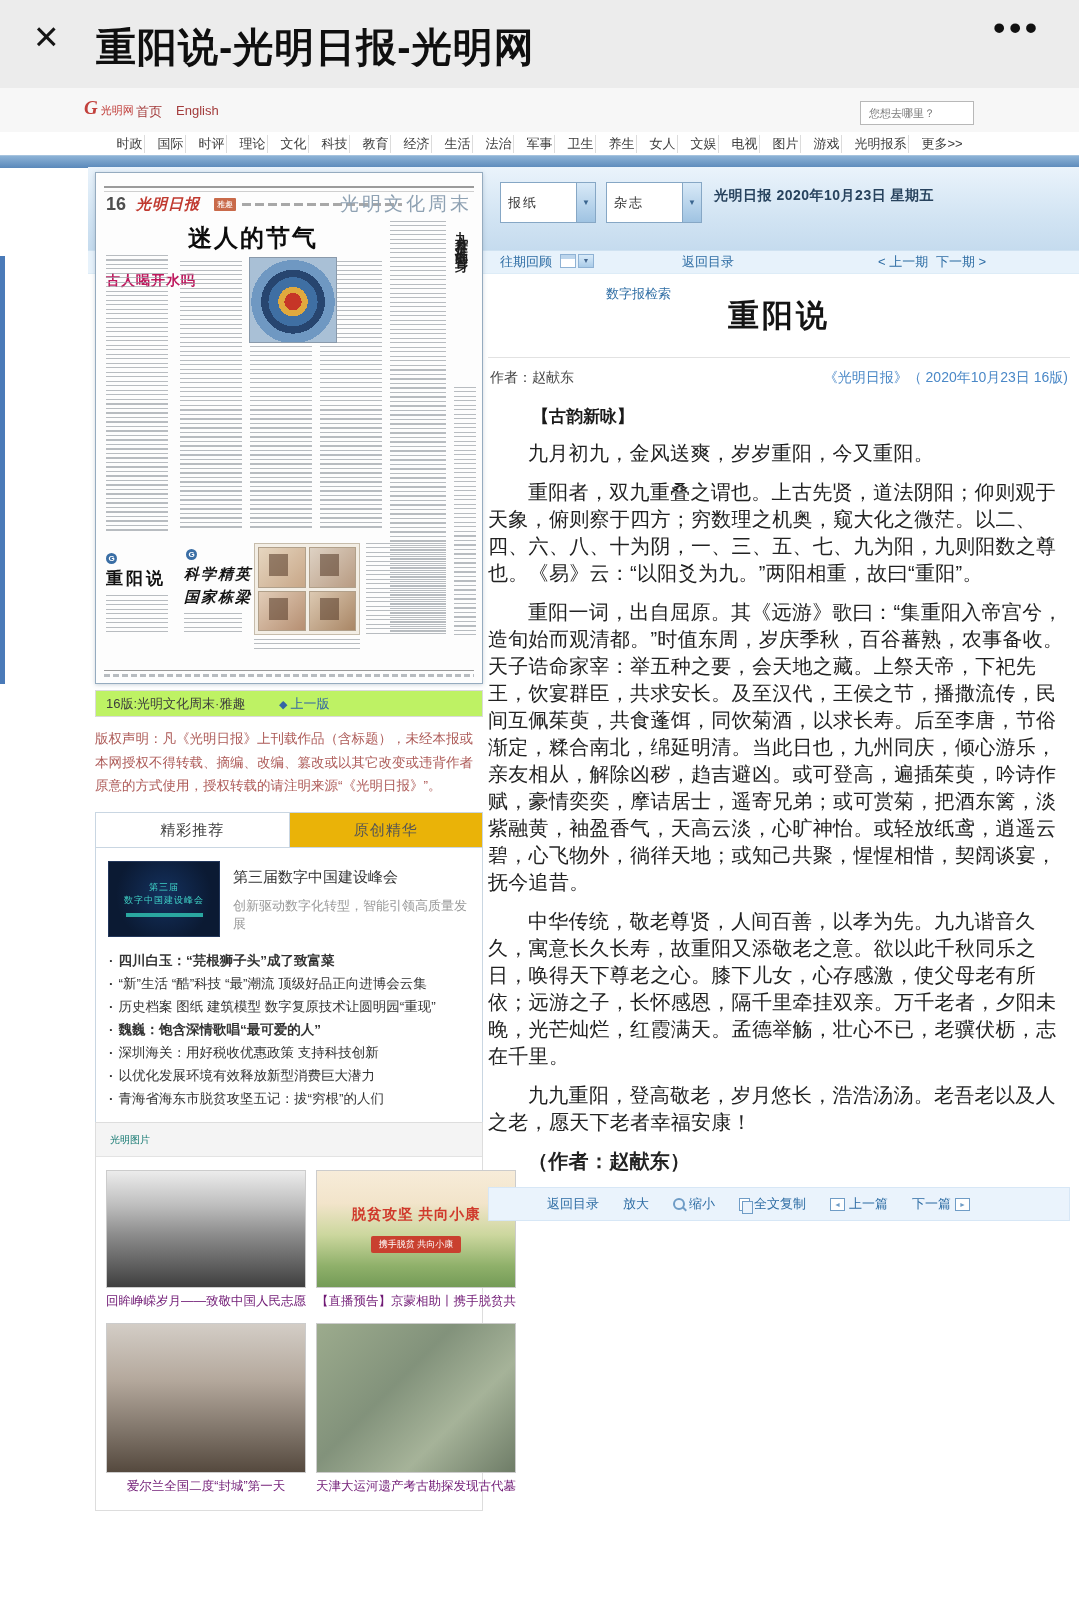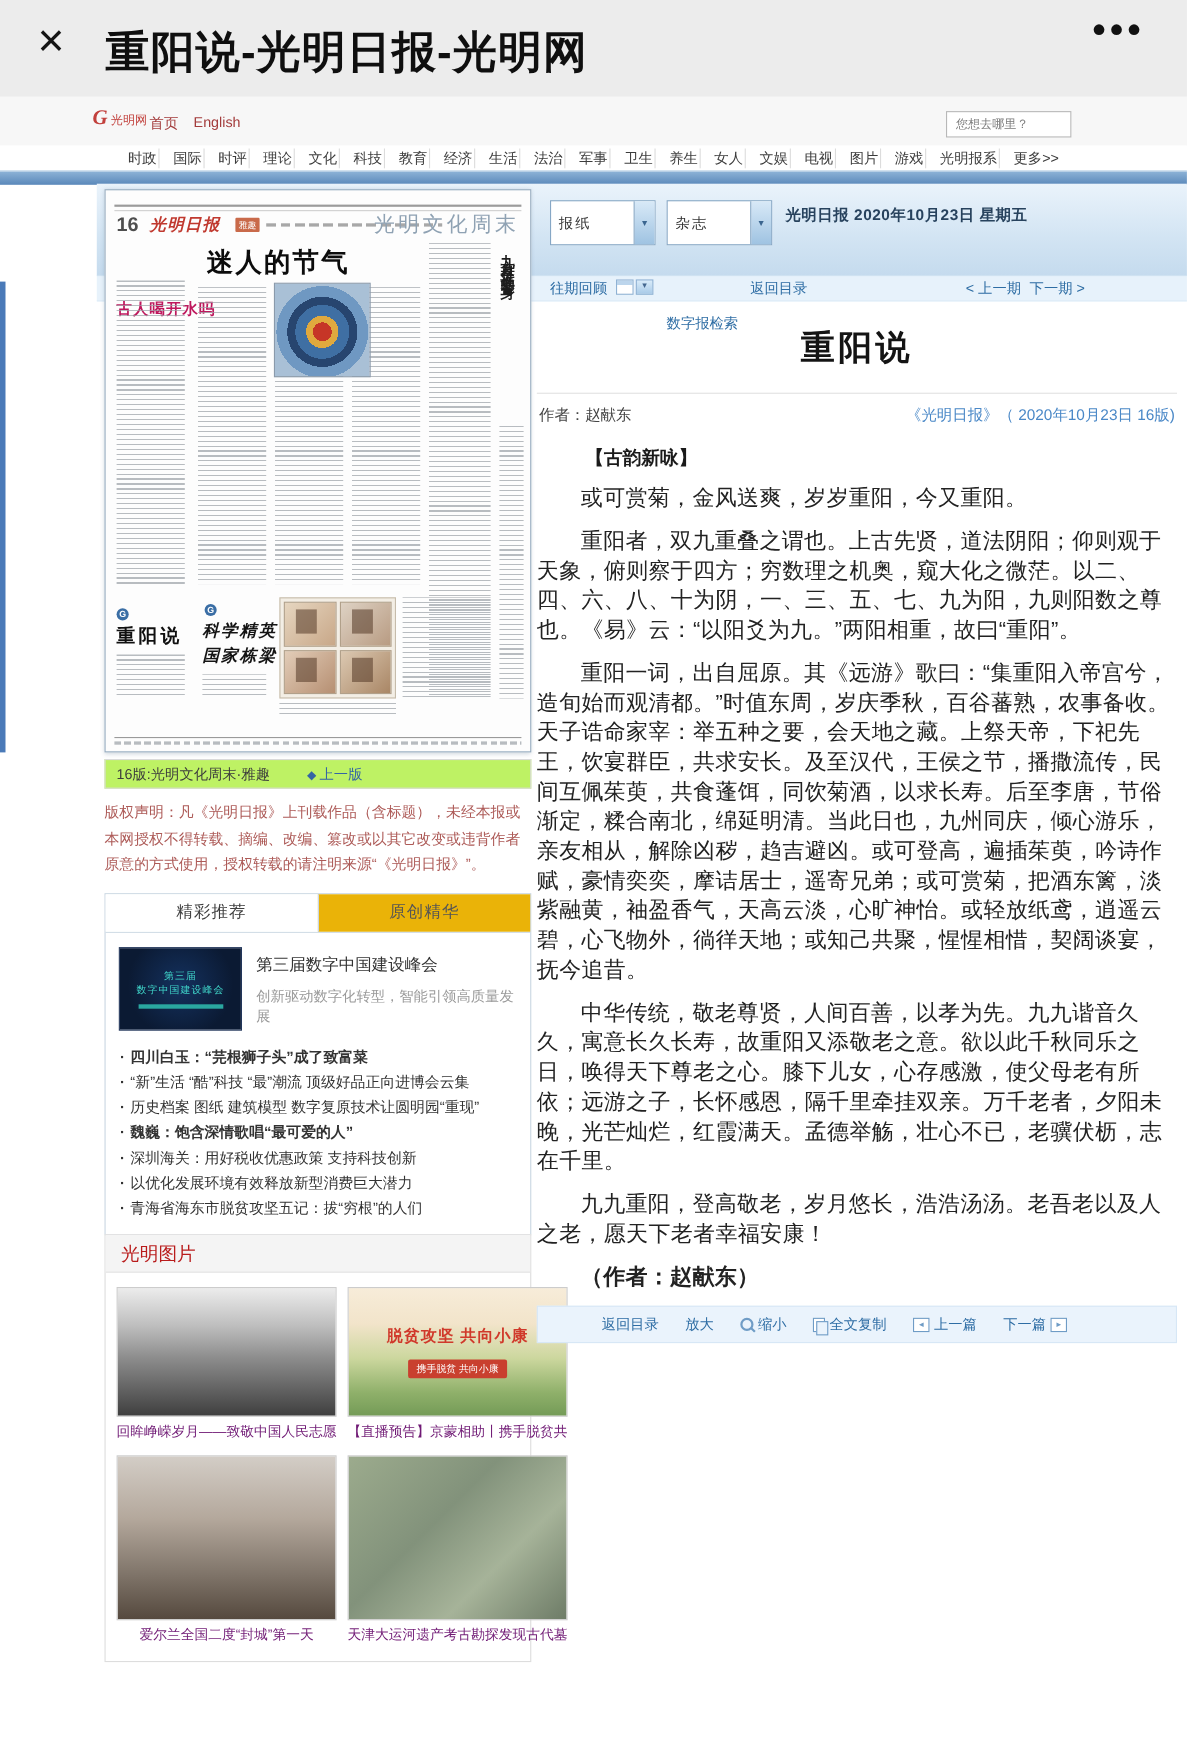--- a/index.html
+++ b/index.html
@@ -104,21 +104,21 @@
   .feat-thumb .bar{width:70%;height:4px;background:#2aa7a0;margin-top:6px;}
   .feat-txt .t{font-size:15px;color:#333;margin:7px 0 10px;}
   .feat-txt .s{font-size:13px;color:#9a9a9a;}
   .reclist{list-style:none;margin:4px 0 0;padding:0 10px 12px 13px;}
   .reclist li{font-size:13.5px;color:#333;line-height:23px;white-space:nowrap;overflow:hidden;cursor:pointer;}
   .reclist li::before{content:"·";margin-right:5px;font-weight:bold;}
   .reclist li.b{font-weight:bold;}
 
   
   .galbox{position:absolute;left:95px;top:1122px;width:388px;border:1px solid #dddddd;background:#fff;box-sizing:border-box;}
-  .galhead{height:33px;line-height:33px;background:#f4f4f4;border-bottom:1px solid #e3e3e3;font-size:17px;color:#b91c1c;padding-left:14px;}
+  .galhead{height:33px;line-height:33px;background:#f4f4f4;border-bottom:1px solid #e3e3e3;font-size:10px;color:#0f766e;padding-left:14px;}
   .galgrid{display:grid;grid-template-columns:1fr 1fr;gap:13px 10px;padding:13px 10px 15px;}
   .galitem{cursor:pointer;}
   .galitem .img{width:100%;border:1px solid #cccccc;box-sizing:border-box;overflow:hidden;}
   .h1{height:118px;} .h2{height:150px;}
   .galitem .cap{font-size:12.5px;color:#701a75;text-align:center;padding-top:5px;white-space:nowrap;overflow:hidden;}
   .g1{background:linear-gradient(180deg,#ececec 0%,#bdbdbd 30%,#8c8c8c 55%,#3f3f3f 100%);}
   .g2{background:linear-gradient(180deg,#f7ecd9 0%,#f2e4ca 28%,#ccd79e 55%,#8fb06a 82%,#749b57 100%);text-align:center;}
   .g2 .toplogo{height:14px;margin-top:6px;font-size:8px;color:#b9875e;}
   .g2 .pl1{font-size:14.5px;font-weight:bold;color:#d0392b;letter-spacing:1px;margin-top:14px;}
   .g2 .pl2{display:inline-block;font-size:9px;color:#fff;background:#c9402f;padding:2px 8px;border-radius:2px;margin-top:12px;}
@@ -316,21 +316,21 @@
     </div>
   </div>
 
   <div class="artcol">
     <div class="art-title">重阳说</div>
     <div class="metarow">
       <span class="author">作者：赵献东</span>
       <span class="src">《光明日报》（ 2020年10月23日 16版)</span>
     </div>
     <div class="art-tag">【古韵新咏】</div>
-    <p>或可赏菊，金风送爽，岁岁重阳，今又重阳。</p>
+    <p>九月初九，金风送爽，岁岁重阳，今又重阳。</p>
     <p>重阳者，双九重叠之谓也。上古先贤，道法阴阳；仰则观于天象，俯则察于四方；穷数理之机奥，窥大化之微茫。以二、四、六、八、十为阴，一、三、五、七、九为阳，九则阳数之尊也。《易》云：“以阳爻为九。”两阳相重，故曰“重阳”。</p>
     <p>重阳一词，出自屈原。其《远游》歌曰：“集重阳入帝宫兮，造旬始而观清都。”时值东周，岁庆季秋，百谷蕃熟，农事备收。天子诰命家宰：举五种之要，会天地之藏。上祭天帝，下祀先王，饮宴群臣，共求安长。及至汉代，王侯之节，播撒流传，民间互佩茱萸，共食蓬饵，同饮菊酒，以求长寿。后至李唐，节俗渐定，糅合南北，绵延明清。当此日也，九州同庆，倾心游乐，亲友相从，解除凶秽，趋吉避凶。或可登高，遍插茱萸，吟诗作赋，豪情奕奕，摩诘居士，遥寄兄弟；或可赏菊，把酒东篱，淡紫融黄，袖盈香气，天高云淡，心旷神怡。或轻放纸鸢，逍遥云碧，心飞物外，徜徉天地；或知己共聚，惺惺相惜，契阔谈宴，抚今追昔。</p>
     <p>中华传统，敬老尊贤，人间百善，以孝为先。九九谐音久久，寓意长久长寿，故重阳又添敬老之意。欲以此千秋同乐之日，唤得天下尊老之心。膝下儿女，心存感激，使父母老有所依；远游之子，长怀感恩，隔千里牵挂双亲。万千老者，夕阳未晚，光芒灿烂，红霞满天。孟德举觞，壮心不已，老骥伏枥，志在千里。</p>
     <p>九九重阳，登高敬老，岁月悠长，浩浩汤汤。老吾老以及人之老，愿天下老者幸福安康！</p>
     <p class="art-sign">（作者：赵献东）</p>
 
     <div class="arttoolbar">
       <span class="it">
           <span>返回目录</span>
         </span>

